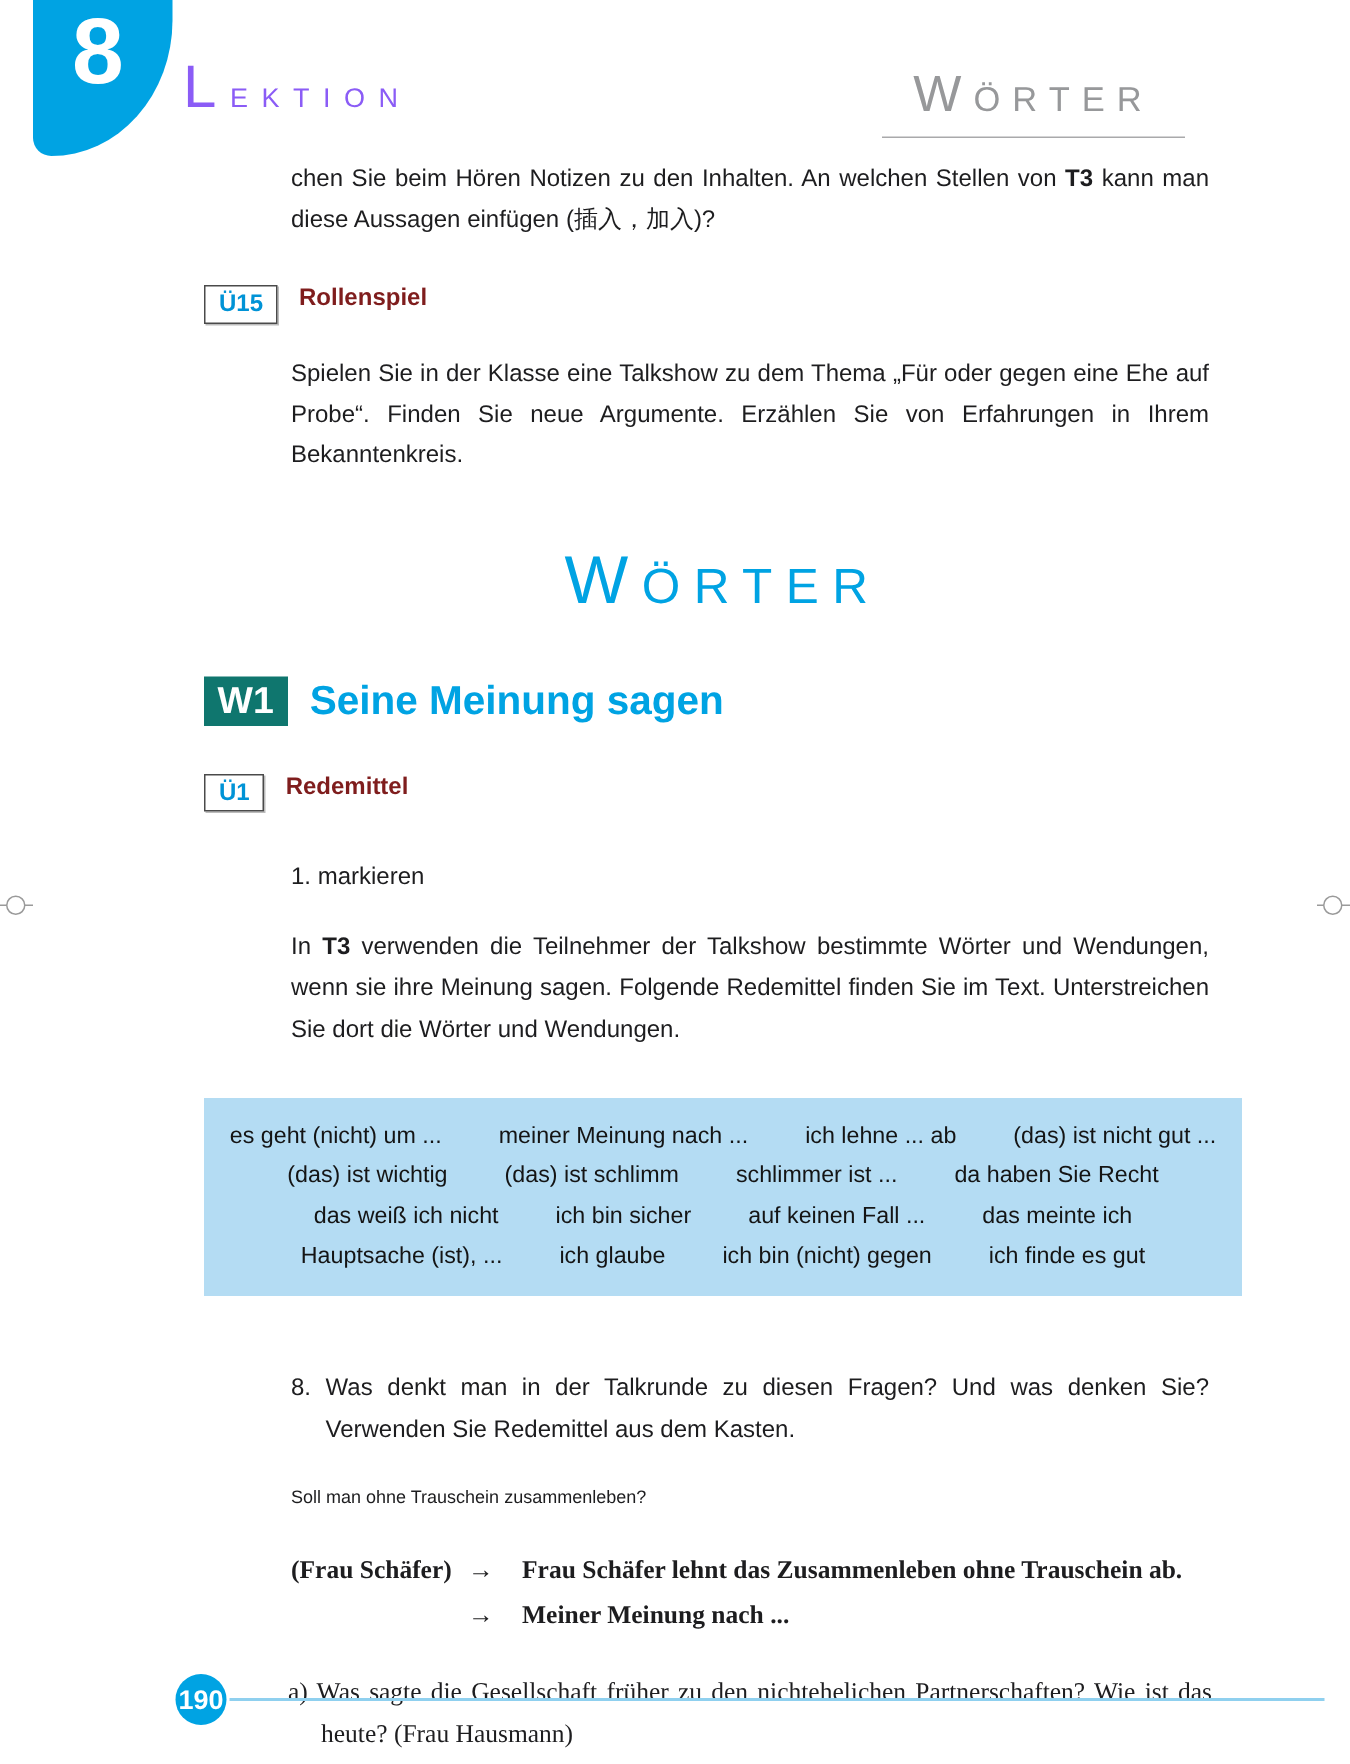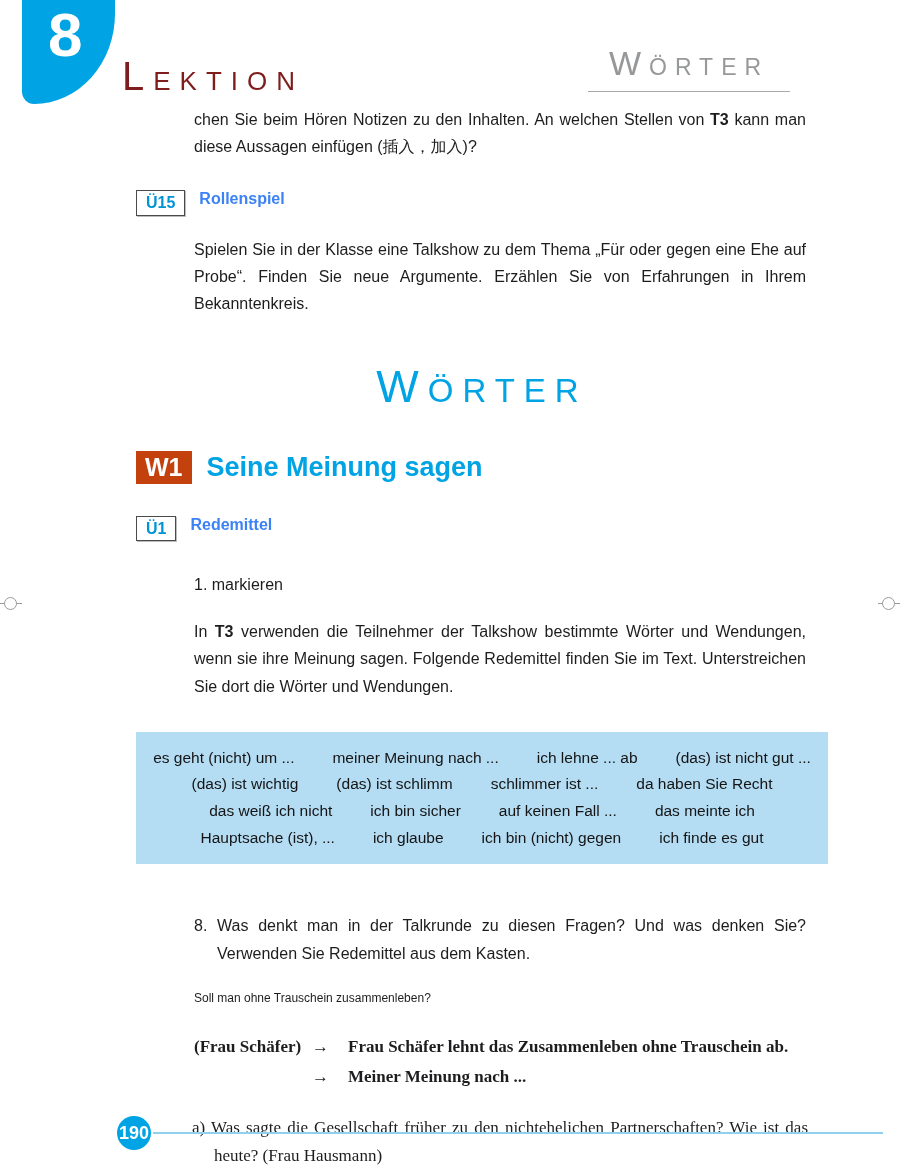--- a/index.html
+++ b/index.html
@@ -4,22 +4,22 @@
 <style>
   * { margin:0; padding:0; box-sizing:border-box; }
   html,body { background:#ffffff; }
   body { font-family:"Liberation Sans", sans-serif; color:#1d1d1f; }
   .page { position:relative; width:900px; height:1176px; margin:0 auto; background:#fff; overflow:hidden; }
 
   
   .corner-blob { position:absolute; top:0; left:22px; width:93px; height:104px;
                  background:#00a3e3; border-radius:0 0 100% 14px; }
   .lesson-num { position:absolute; top:4px; left:26px; font-size:62px; font-weight:bold; color:#fff; line-height:1; }
-  .lektion-label { position:absolute; left:122px; top:54px; color:#7f1d1d;
-                   font-size:26px; letter-spacing:9px; text-transform:uppercase; }
+  .lektion-label { position:absolute; left:122px; top:36px; color:#8b5cf6;
+                   font-size:18px; letter-spacing:9px; text-transform:uppercase; }
   .lektion-label::first-letter { font-size:40px; }
   .running-head { position:absolute; top:44px; right:110px; width:202px; text-align:center;
                   color:#97989a; font-size:23px; letter-spacing:8px; text-transform:uppercase;
                   padding-bottom:8px; border-bottom:1px solid #a9a9ab; }
   .running-head::first-letter { font-size:34px; }
 
   
   .regmark { position:absolute; top:593px; width:22px; height:22px; }
   .regmark.left { left:0; } .regmark.right { right:0; }
   .regmark .line { position:absolute; top:10px; left:0; width:22px; height:1px; background:#9a9a9a; }
@@ -28,31 +28,31 @@
 
   
   .content { position:absolute; left:136px; top:106px; width:692px; }
   .para { margin-left:58px; width:612px; font-size:16px; line-height:1.7; text-align:justify; }
   .para b { font-weight:bold; }
   .hang { padding-left:23px; text-indent:-23px; }
 
   .ex-row { display:flex; align-items:flex-start; gap:14px; }
   .u-badge { border:1px solid #4a4a4a; background:#fff; color:#0093d6; font-weight:bold;
              font-size:16px; padding:2px 9px; line-height:1.2; box-shadow:1px 1px 0 #bcbcbc; }
-  .ex-title { font-weight:bold; font-size:16px; color:#3b82f6; }
+  .ex-title { font-weight:bold; font-size:16px; color:#7f1d1d; }
 
   .row-u15 { margin-top:30px; }
   .p-after-u15 { margin-top:20px; }
 
   .section-heading { margin-top:44px; text-align:center; color:#00a3e3; font-size:33px;
                      letter-spacing:9px; text-transform:uppercase; font-weight:normal; }
   .section-heading::first-letter { font-size:45px; }
 
   .w1-row { margin-top:38px; display:flex; align-items:center; gap:15px; }
-  .w-badge { background:#c2410c; color:#fff; font-weight:bold; font-size:25px;
+  .w-badge { background:#0f766e; color:#fff; font-weight:bold; font-size:25px;
              padding:2px 9px; line-height:1.15; }
   .w1-title { color:#00a3e3; font-weight:bold; font-size:27px; }
 
   .row-u1 { margin-top:32px; }
   .task-label { margin-top:30px; }
   .p-task1 { margin-top:20px; }
 
   .blue-box { margin-top:32px; width:692px; background:#b4dcf3; padding:13px 8px; }
   .box-line { display:flex; justify-content:center; gap:38px; font-size:15.5px;
               line-height:1.72; color:#141414; }

